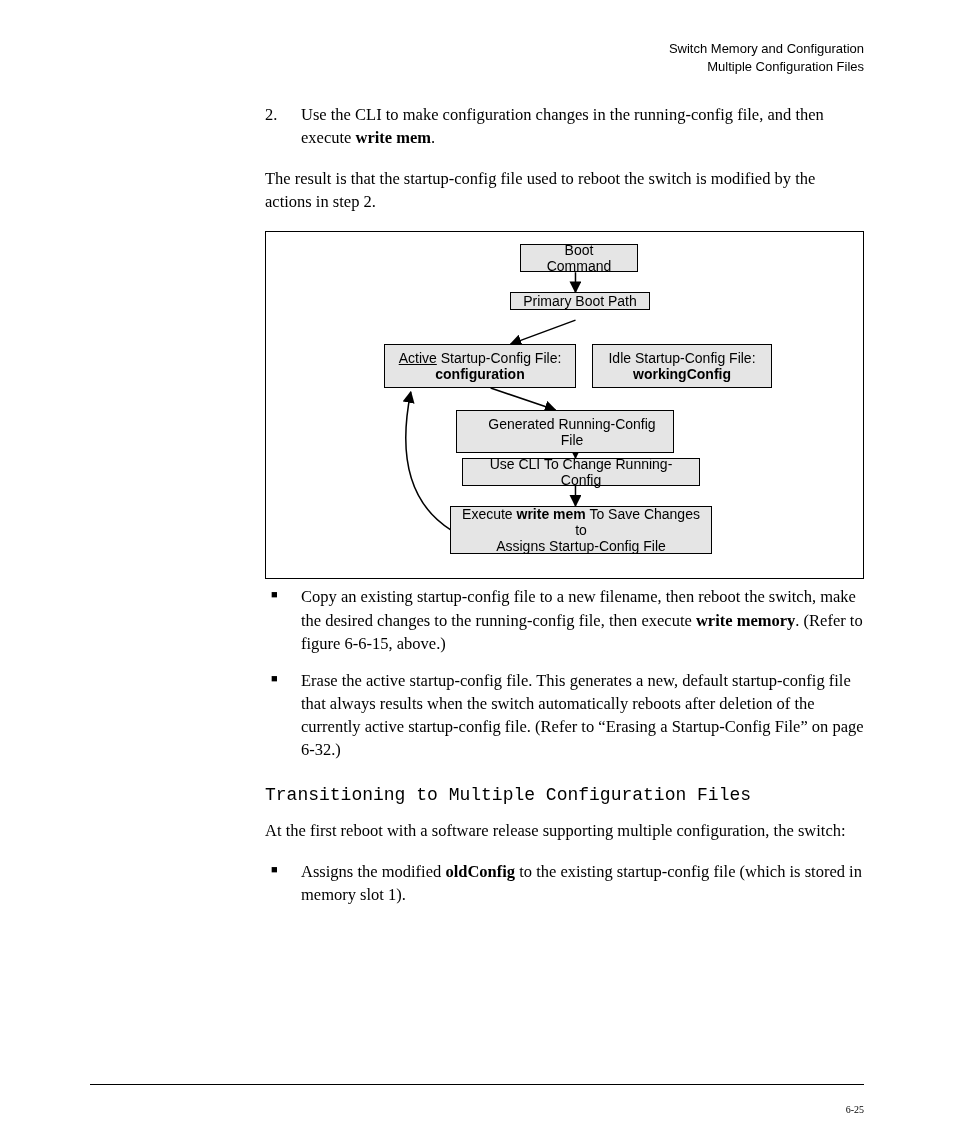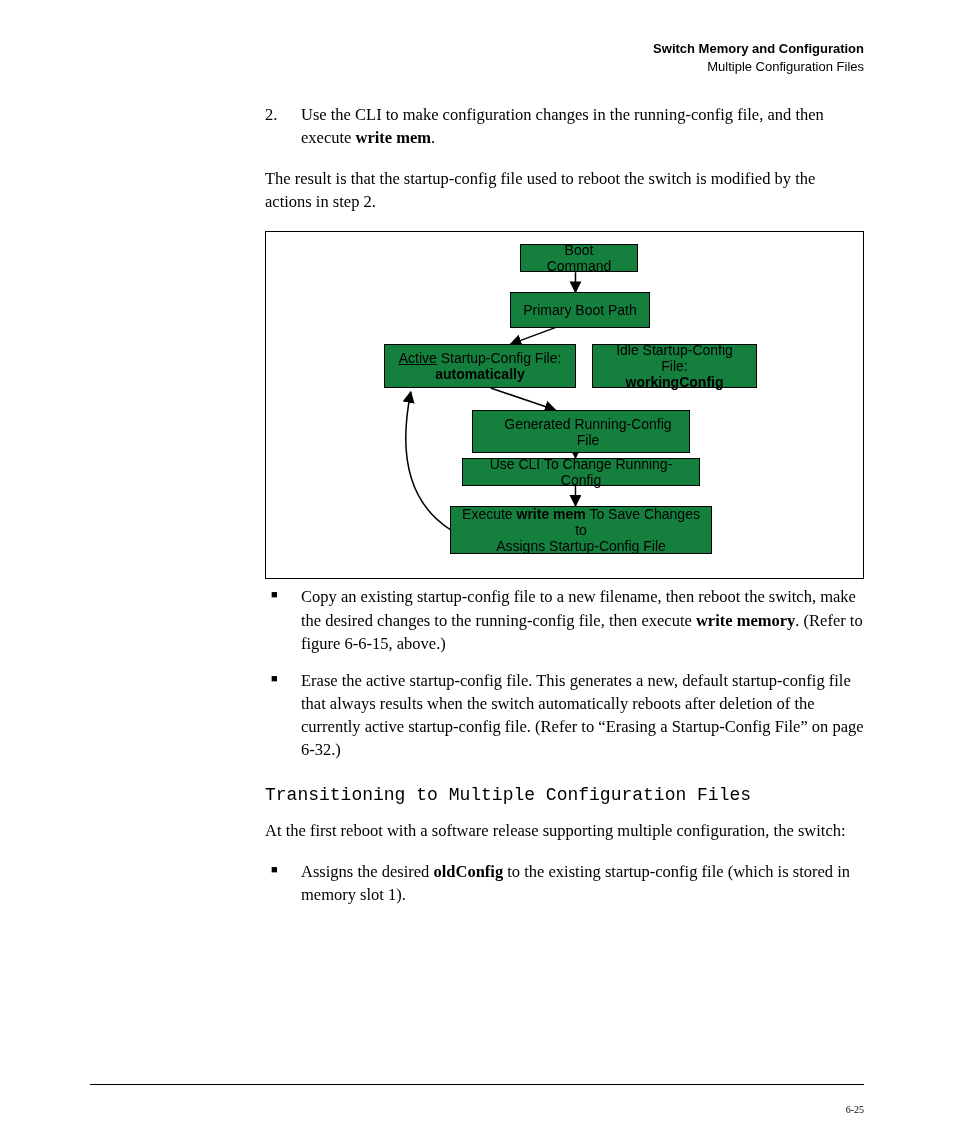--- a/index.html
+++ b/index.html
@@ -16,21 +16,21 @@
     box-sizing: border-box;
     padding: 40px 90px 40px 90px;
   }
   .header {
     text-align: right;
     font-family: Arial, Helvetica, sans-serif;
     font-size: 13px;
     line-height: 1.35;
     margin-bottom: 28px;
   }
-  .header .hdr-bold { font-weight: bold; margin-left: 30px; }
+  .header .hdr-bold { font-weight: normal; margin-left: 30px; }
   .body-text {
     font-size: 16.5px;
     line-height: 1.4;
     margin-left: 175px;
   }
   .ol-item {
     position: relative;
     padding-left: 36px;
     margin-bottom: 18px;
   }
@@ -43,21 +43,21 @@
   .bold { font-weight: bold; }
   .figure-box {
     border: 1.3px solid #000;
     margin: 8px 0 6px 175px;
     height: 346px;
     position: relative;
   }
   .dbox {
     position: absolute;
     border: 1.3px solid #000;
-    background: #15803d;
+    background: #e5e5e5;
     font-family: Arial, Helvetica, sans-serif;
     font-size: 14px;
     text-align: center;
     display: flex;
     align-items: center;
     justify-content: center;
     flex-direction: column;
     padding: 4px 10px;
     box-sizing: border-box;
   }
@@ -144,32 +144,32 @@
       <line x1="310" y1="206" x2="310" y2="226" stroke="#000" stroke-width="1.5" marker-end="url(#ah)"></line>
 
       <line x1="310" y1="254" x2="310" y2="274" stroke="#000" stroke-width="1.5" marker-end="url(#ah)"></line>
 
       <path d="M 185 298 Q 125 260 145 160" fill="none" stroke="#000" stroke-width="1.5" marker-end="url(#ah)"></path>
     </svg>
 
     <div class="dbox" style="left:254px; top:12px; width:118px; height:28px;">
       <span>Boot Command</span>
     </div>
-    <div class="dbox" style="left:244px; top:60px; width:140px; height:36px;">
+    <div class="dbox" style="left:244px; top:60px; width:140px; height:18px;">
       <span>Primary Boot Path</span>
     </div>
     <div class="dbox" style="left:118px; top:112px; width:192px; height:44px;">
       <div><span class="uline">Active</span><span> Startup-Config File:</span></div>
-      <div class="bold">automatically</div>
-    </div>
-    <div class="dbox" style="left:326px; top:112px; width:165px; height:44px;">
+      <div class="bold">configuration</div>
+    </div>
+    <div class="dbox" style="left:326px; top:112px; width:180px; height:44px;">
       <div>Idle Startup-Config File:</div>
       <div class="bold">workingConfig</div>
     </div>
-    <div class="dbox" style="left:206px; top:178px; width:218px; height:43px;padding-left:24px;">
+    <div class="dbox" style="left:190px; top:178px; width:218px; height:43px;padding-left:24px;">
       <span>Generated Running-Config File</span>
     </div>
     <div class="dbox" style="left:196px; top:226px; width:238px; height:28px;">
       <span>Use CLI To Change Running-Config</span>
     </div>
     <div class="dbox" style="left:184px; top:274px; width:262px; height:48px;">
       <div><span>Execute </span><span class="bold">write mem</span><span> To Save Changes to</span></div>
       <div>Assigns Startup-Config File</div>
     </div>
   </div>
@@ -185,20 +185,20 @@
       <span>Erase the active startup-config file. This generates a new, default startup-config file that always results when the switch automatically reboots after deletion of the currently active startup-config file. (Refer to “Erasing a Startup-Config File” on page 6-32.)</span>
     </div>
   </div>
 
   <div class="section-heading">Transitioning to Multiple Configuration Files</div>
 
   <div class="body-text">
     <div class="para">At the first reboot with a software release supporting multiple configuration, the switch:</div>
 
     <div class="bullet-item">
-      <span>Assigns the desired </span><span class="bold">oldConfig</span><span> to the existing startup-config file (which is stored in memory slot 1).</span>
+      <span>Assigns the modified </span><span class="bold">oldConfig</span><span> to the existing startup-config file (which is stored in memory slot 1).</span>
     </div>
   </div>
 
   <div class="footer-rule"></div>
   <div class="page-num">6-25</div>
 
 </div>
 
 </body></html>

